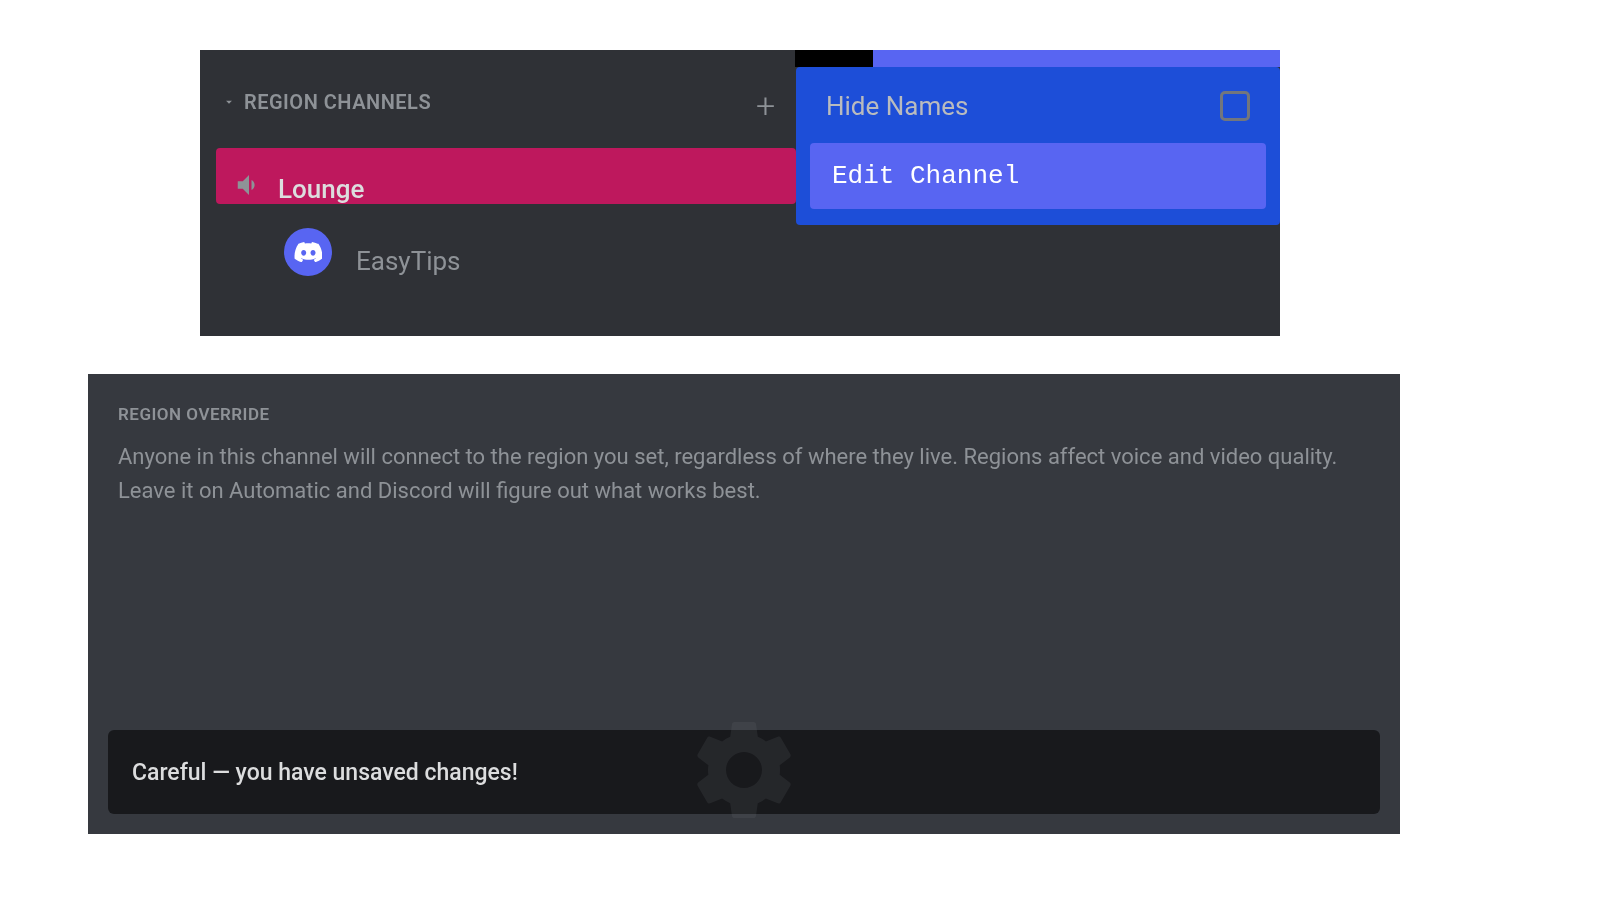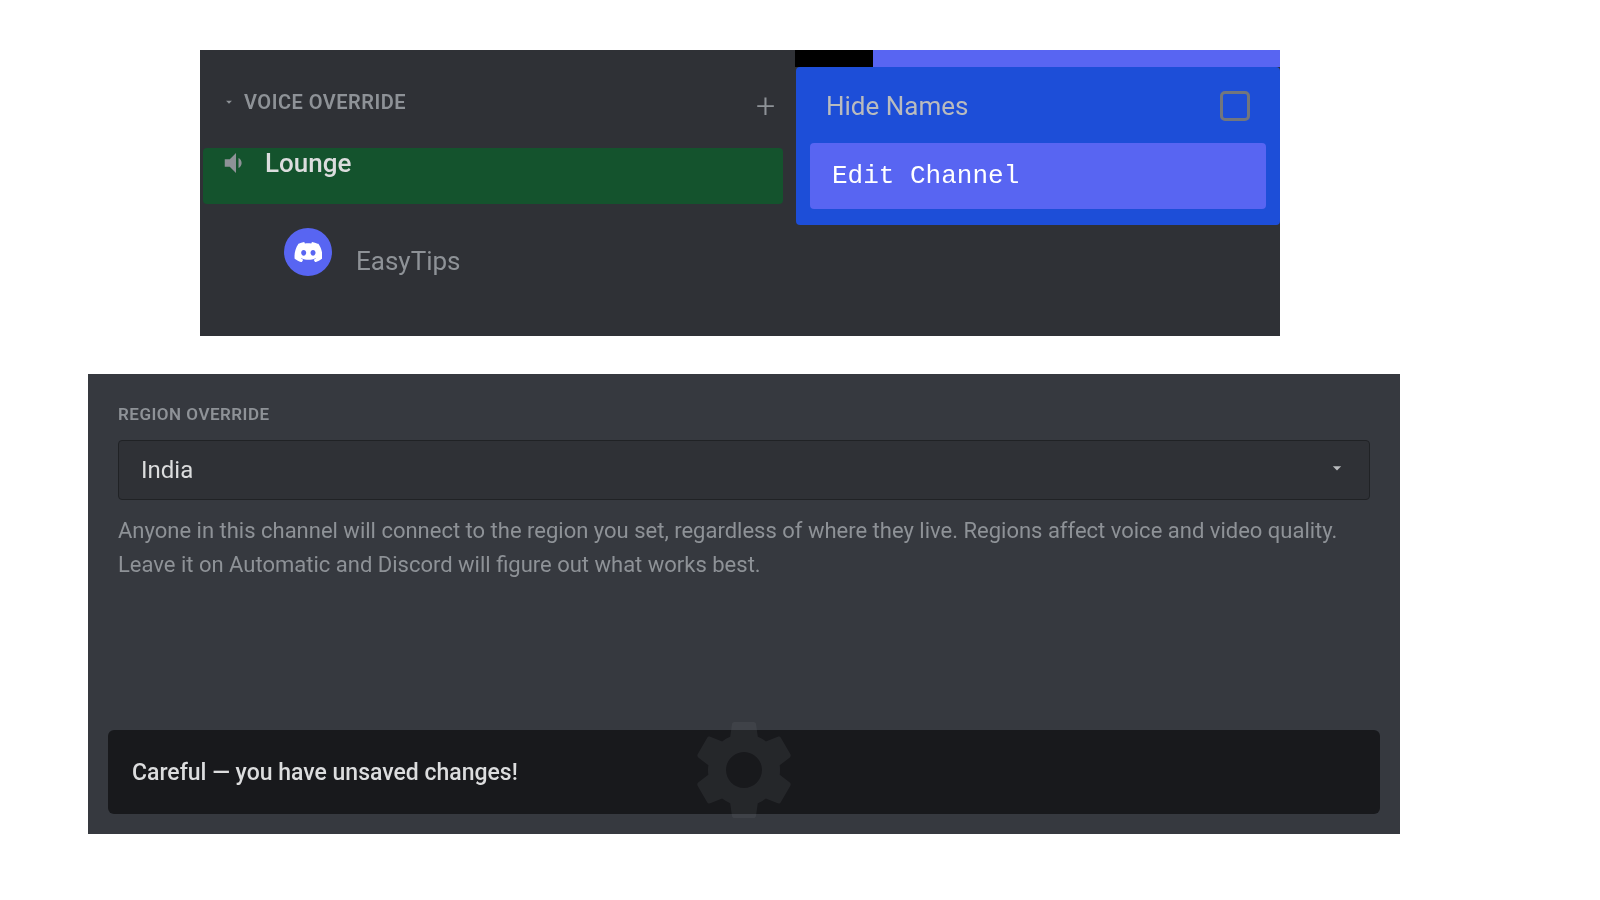--- a/index.html
+++ b/index.html
@@ -63,27 +63,27 @@
       left: 556px;
       color: #8e9297;
       font-size: 34px;
       font-weight: 300;
       cursor: pointer;
     }
     
     .voice-channel-item {
       position: absolute;
       top: 98px;
-      left: 3px;
+      left: 16px;
       width: 580px;
       height: 56px;
-      background: #14532d;
-      border-radius: 4px;
-      display: flex;
-      align-items: flex-start;
+      background: #be185d;
+      border-radius: 4px;
+      display: flex;
+      align-items: flex-end;
       padding-left: 18px;
       cursor: pointer;
     }
     
     .voice-channel-item .speaker-icon {
       color: #8e9297;
       margin-right: 14px;
     }
     
     .voice-channel-item .channel-name {
@@ -271,21 +271,21 @@
 <div class="top-panel">
   <div class="blurple-bar"></div>
   <div class="black-notch"></div>
 
   <div class="category-header">
     <span class="chevron">
       <svg width="14" height="14" viewBox="0 0 24 24">
           <path fill="currentColor" d="M7 10l5 5 5-5z"></path>
         </svg>
     </span>
-    <span>VOICE OVERRIDE</span>
+    <span>REGION CHANNELS</span>
   </div>
 
   <div class="add-channel-btn">
     <span>+</span>
   </div>
 
   <div class="voice-channel-item">
     <span class="speaker-icon">
       <svg width="30" height="30" viewBox="0 0 24 24">
           <path fill="currentColor" d="M3 9v6h4l5 5V4L7 9H3zm13.5 3c0-1.77-1.02-3.29-2.5-4.03v8.05c1.48-.73 2.5-2.25 2.5-4.02z"></path>
@@ -310,28 +310,20 @@
     </div>
     <div class="menu-edit-channel">
       <span class="menu-edit-channel-label">Edit Channel</span>
     </div>
   </div>
 </div>
 
 <div class="bottom-panel">
   <div class="section-label">REGION OVERRIDE</div>
 
-  <div class="region-select">
-    <span class="region-select-value">India</span>
-    <span class="dropdown-chevron">
-      <svg width="20" height="20" viewBox="0 0 24 24">
-          <path fill="currentColor" d="M7 10l5 5 5-5z"></path>
-        </svg>
-    </span>
-  </div>
 
   <div class="region-help">Anyone in this channel will connect to the region you set, regardless of where they live. Regions affect voice and video quality. Leave it on Automatic and Discord will figure out what works best.</div>
 
   <div class="unsaved-bar">
     <span class="gear-bg">
       <svg width="120" height="120" viewBox="0 0 24 24">
           <path fill="currentColor" d="M19.14 12.94c.04-.3.06-.61.06-.94 0-.32-.02-.64-.07-.94l2.03-1.58c.18-.14.23-.41.12-.61l-1.92-3.32c-.12-.22-.37-.29-.59-.22l-2.39.96c-.5-.38-1.03-.7-1.62-.94l-.36-2.54c-.04-.24-.24-.41-.48-.41h-3.84c-.24 0-.43.17-.47.41l-.36 2.54c-.59.24-1.13.57-1.62.94l-2.39-.96c-.22-.08-.47 0-.59.22L2.74 8.87c-.12.21-.08.47.12.61l2.03 1.58c-.05.3-.09.63-.09.94s.02.64.07.94l-2.03 1.58c-.18.14-.23.41-.12.61l1.92 3.32c.12.22.37.29.59.22l2.39-.96c.5.38 1.03.7 1.62.94l.36 2.54c.05.24.24.41.48.41h3.84c.24 0 .44-.17.47-.41l.36-2.54c.59-.24 1.13-.56 1.62-.94l2.39.96c.22.08.47 0 .59-.22l1.92-3.32c.12-.22.07-.47-.12-.61l-2.01-1.58zM12 15.6c-1.98 0-3.6-1.62-3.6-3.6s1.62-3.6 3.6-3.6 3.6 1.62 3.6 3.6-1.62 3.6-3.6 3.6z"></path>
         </svg>
     </span>
     <span class="unsaved-text">Careful — you have unsaved changes!</span>

